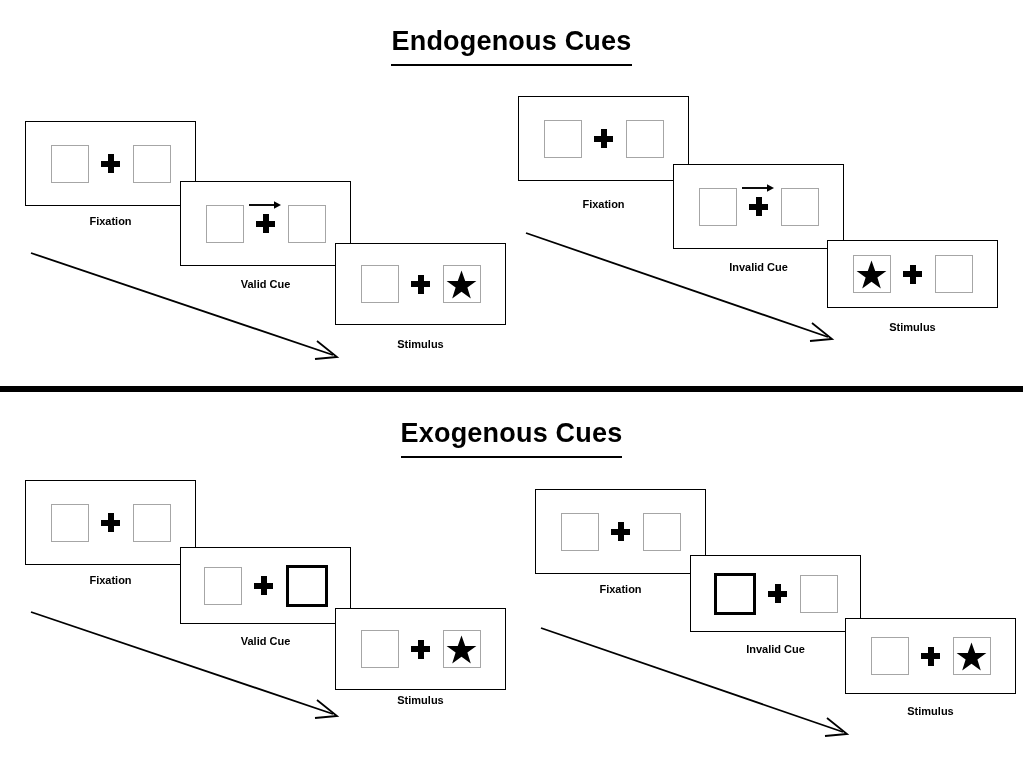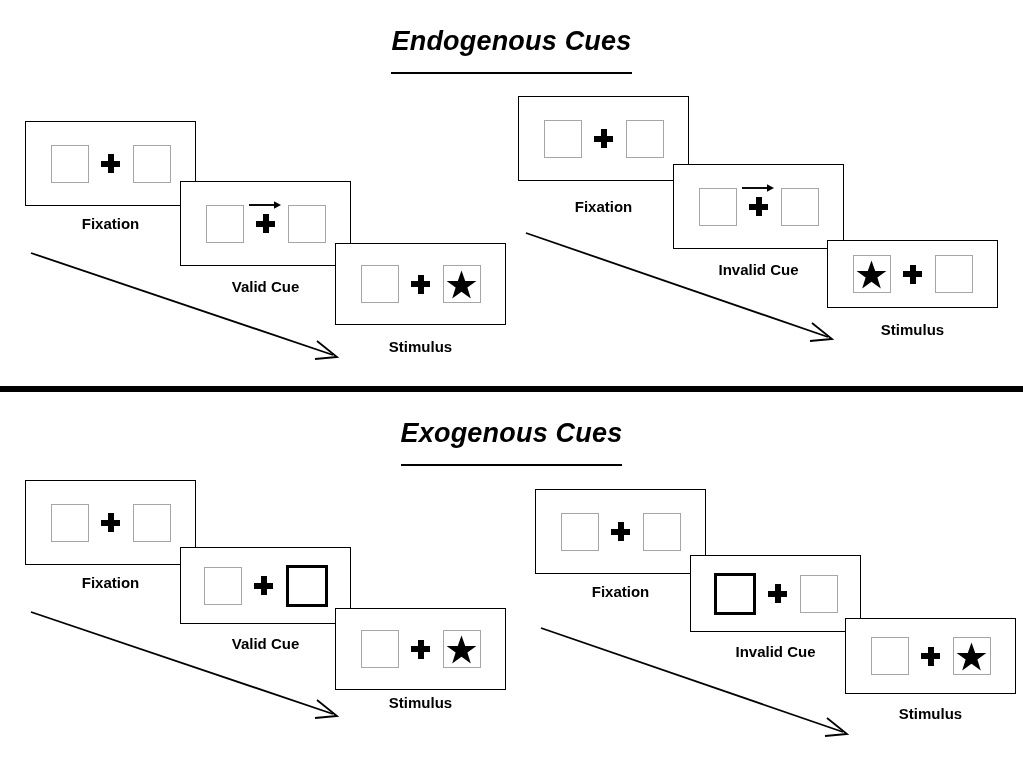--- a/index.html
+++ b/index.html
@@ -23,22 +23,21 @@
     position: absolute;
     width: 1023px;
     text-align: center;
     font-weight: bold;
     font-size: 27px;
     color: #000000;
     letter-spacing: 0.2px;
   }
   .section-title span {
     border-bottom: 2.5px solid #000000;
-    padding-bottom: 16px;
-    font-style: italic;
+    padding-bottom: 8px;
   }
   .divider {
     position: absolute;
     left: 0;
     width: 1023px;
     height: 6px;
     background: #000000;
   }
   
   .panel {
@@ -109,21 +108,21 @@
     height: 12px;
   }
   .star {
     display: block;
     width: 31px;
     height: 31px;
   }
   .panel-label {
     position: absolute;
     font-weight: bold;
-    font-size: 15px;
+    font-size: 11px;
     color: #000000;
     white-space: nowrap;
     text-align: center;
   }
   .flow-arrow {
     position: absolute;
     overflow: visible;
   }
 </style>
 </head>

